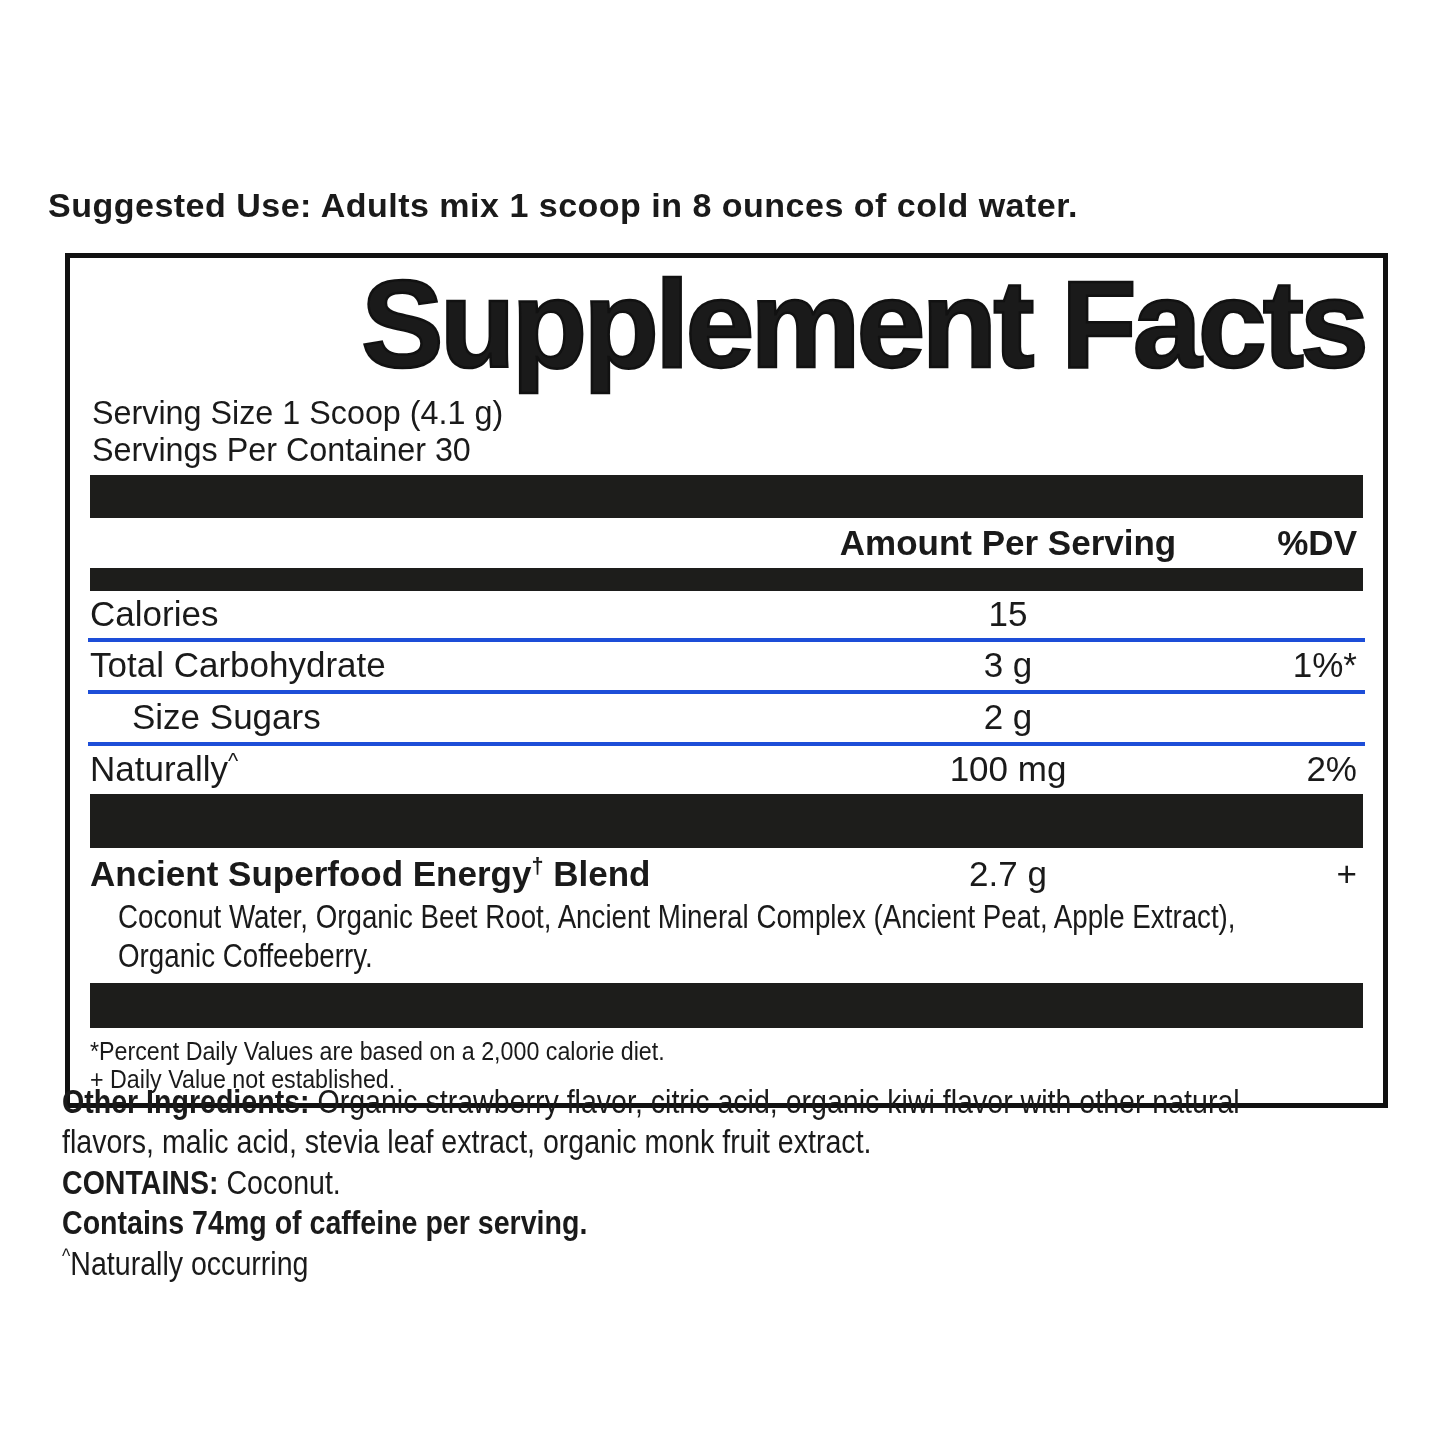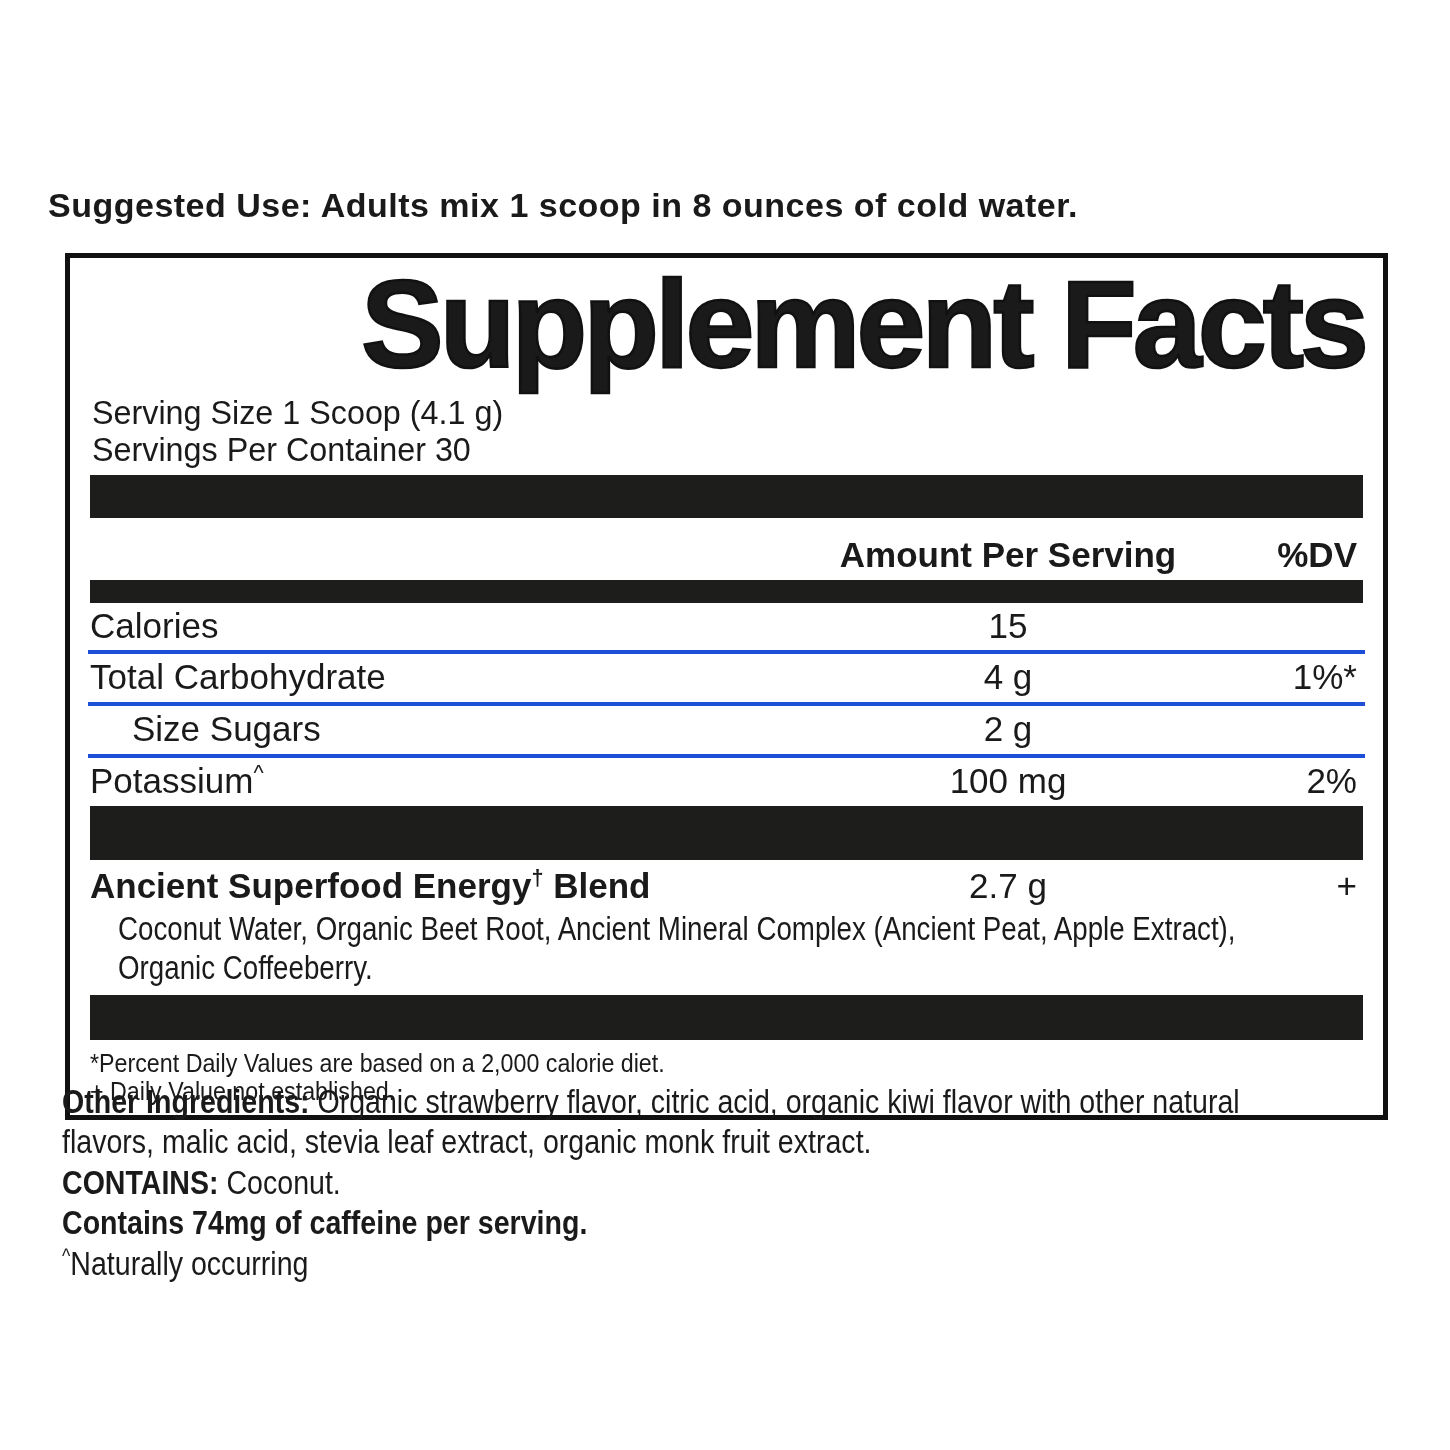--- a/index.html
+++ b/index.html
@@ -46,21 +46,21 @@
 
   .grid-row {
     display: grid;
     grid-template-columns: 1fr 340px 185px;
     align-items: baseline;
     padding: 5px 2px 6px 2px;
     font-size: 35px; line-height: 1.05;
   }
   .grid-row .amount { text-align: center; }
   .grid-row .dv { text-align: right; padding-right: 6px; }
-  .hdr-row { font-weight: bold; padding: 7px 2px 6px 2px; margin-top: 12px; }
+  .hdr-row { font-weight: bold; padding: 7px 2px 6px 2px; }
   .sep { border-top: 4px solid #1d4ed8; }
   .indent { padding-left: 42px; }
   sup.caret { font-size: 62%; vertical-align: super; line-height: 0; }
   .blend-row { padding-top: 8px; }
   .blend-row .label { font-weight: bold; }
   .blend-desc {
     font-size: 33px; line-height: 1.16;
     padding-left: 30px; margin-bottom: 8px;
   }
   .blend-desc div { transform: scaleX(0.84); transform-origin: left center; white-space: nowrap; }
@@ -105,32 +105,32 @@
     <div class="bar bar-thin"></div>
 
     <div class="grid-row">
       <span class="label"><span>Calories</span><sup class="caret"></sup></span>
       <span class="amount">15</span>
       <span class="dv"></span>
     </div>
 
     <div class="grid-row sep">
       <span class="label"><span>Total Carbohydrate</span><sup class="caret"></sup></span>
-      <span class="amount">4 g</span>
+      <span class="amount">3 g</span>
       <span class="dv">1%*</span>
     </div>
 
     <div class="grid-row sep">
       <span class="label indent"><span>Size Sugars</span><sup class="caret"></sup></span>
       <span class="amount">2 g</span>
       <span class="dv"></span>
     </div>
 
     <div class="grid-row sep">
-      <span class="label"><span>Potassium</span><sup class="caret">^</sup></span>
+      <span class="label"><span>Naturally</span><sup class="caret">^</sup></span>
       <span class="amount">100 mg</span>
       <span class="dv">2%</span>
     </div>
 
     <div class="bar bar-thick-mid"></div>
 
     <div class="grid-row blend-row">
       <span class="label"><span>Ancient Superfood Energy</span><sup class="caret">†</sup><span> Blend</span></span>
       <span class="amount">2.7 g</span>
       <span class="dv">+</span>

